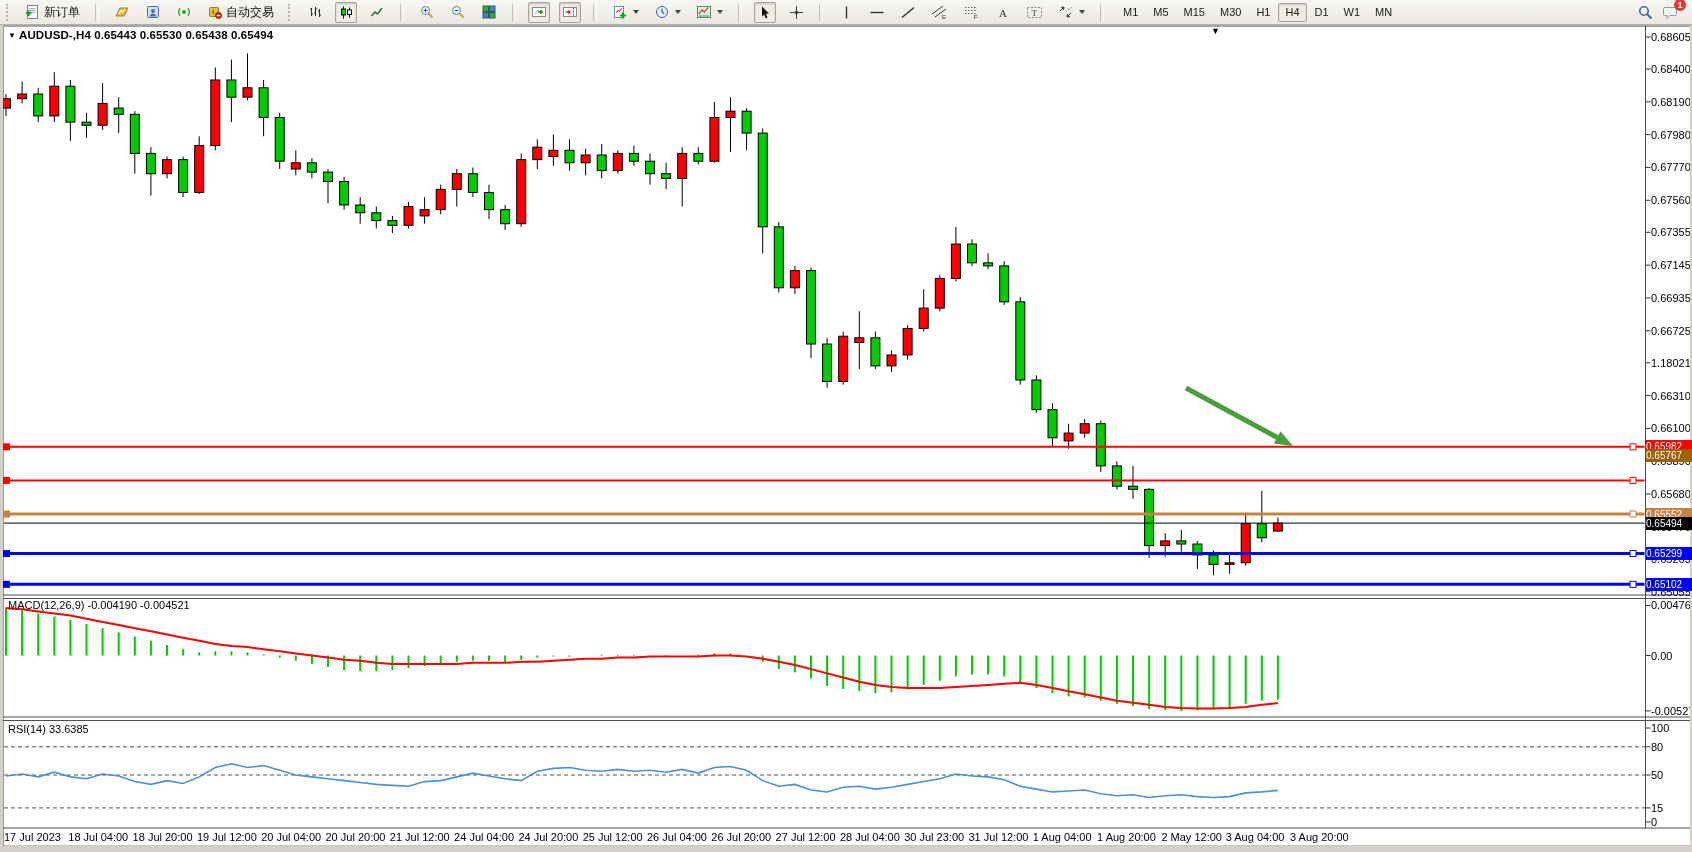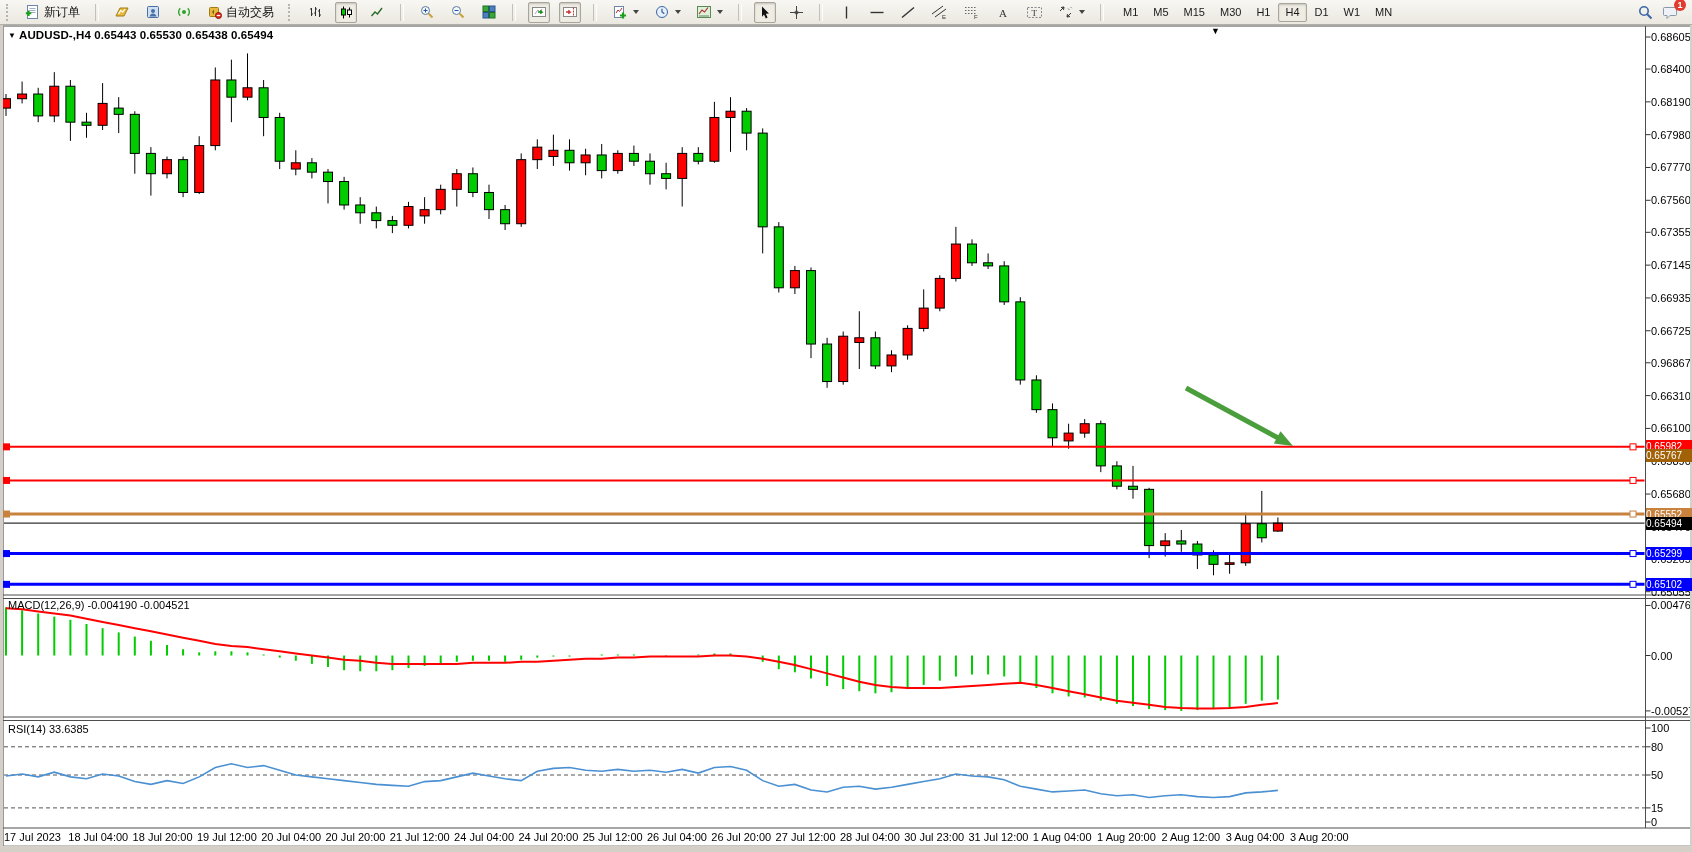--- a/index.html
+++ b/index.html
@@ -554,21 +554,21 @@
       <div class="axis-tick" style="top: 37px;">0.68605</div>
       <div class="axis-tick" style="top: 69.0312px;">0.68400</div>
       <div class="axis-tick" style="top: 101.844px;">0.68190</div>
       <div class="axis-tick" style="top: 134.656px;">0.67980</div>
       <div class="axis-tick" style="top: 167.469px;">0.67770</div>
       <div class="axis-tick" style="top: 200.281px;">0.67560</div>
       <div class="axis-tick" style="top: 232.312px;">0.67355</div>
       <div class="axis-tick" style="top: 265.125px;">0.67145</div>
       <div class="axis-tick" style="top: 297.938px;">0.66935</div>
       <div class="axis-tick" style="top: 330.75px;">0.66725</div>
-      <div class="axis-tick" style="top: 362.781px;">0.96867</div>
+      <div class="axis-tick" style="top: 362.781px;">1.18021</div>
       <div class="axis-tick" style="top: 395.594px;">0.66310</div>
       <div class="axis-tick" style="top: 428.406px;">0.66100</div>
       <div class="axis-tick" style="top: 461.219px;">0.65890</div>
       <div class="axis-tick" style="top: 494.031px;">0.65680</div>
       <div class="axis-tick" style="top: 526.844px;">0.65470</div>
       <div class="axis-tick" style="top: 558.875px;">0.65265</div>
       <div class="axis-tick" style="top: 591.688px;">0.65055</div>
       <div class="axis-tick" style="top: 605.467px;">0.004765</div>
       <div class="axis-tick" style="top: 655.5px;">0.00</div>
       <div class="axis-tick" style="top: 710.898px;">-0.005276</div>
@@ -594,17 +594,17 @@
       <div class="time-label" style="left: 518.4px;">24 Jul 20:00</div>
       <div class="time-label" style="left: 582.7px;">25 Jul 12:00</div>
       <div class="time-label" style="left: 647px;">26 Jul 04:00</div>
       <div class="time-label" style="left: 711.3px;">26 Jul 20:00</div>
       <div class="time-label" style="left: 775.6px;">27 Jul 12:00</div>
       <div class="time-label" style="left: 839.9px;">28 Jul 04:00</div>
       <div class="time-label" style="left: 904.2px;">30 Jul 23:00</div>
       <div class="time-label" style="left: 968.5px;">31 Jul 12:00</div>
       <div class="time-label" style="left: 1032.8px;">1 Aug 04:00</div>
       <div class="time-label" style="left: 1097.1px;">1 Aug 20:00</div>
-      <div class="time-label" style="left: 1161.4px;">2 Aug 12:00</div>
+      <div class="time-label" style="left: 1161.4px;">2 May 12:00</div>
       <div class="time-label" style="left: 1225.7px;">3 Aug 04:00</div>
       <div class="time-label" style="left: 1290px;">3 Aug 20:00</div>
     </div>
 </div>
 
 </body></html>

